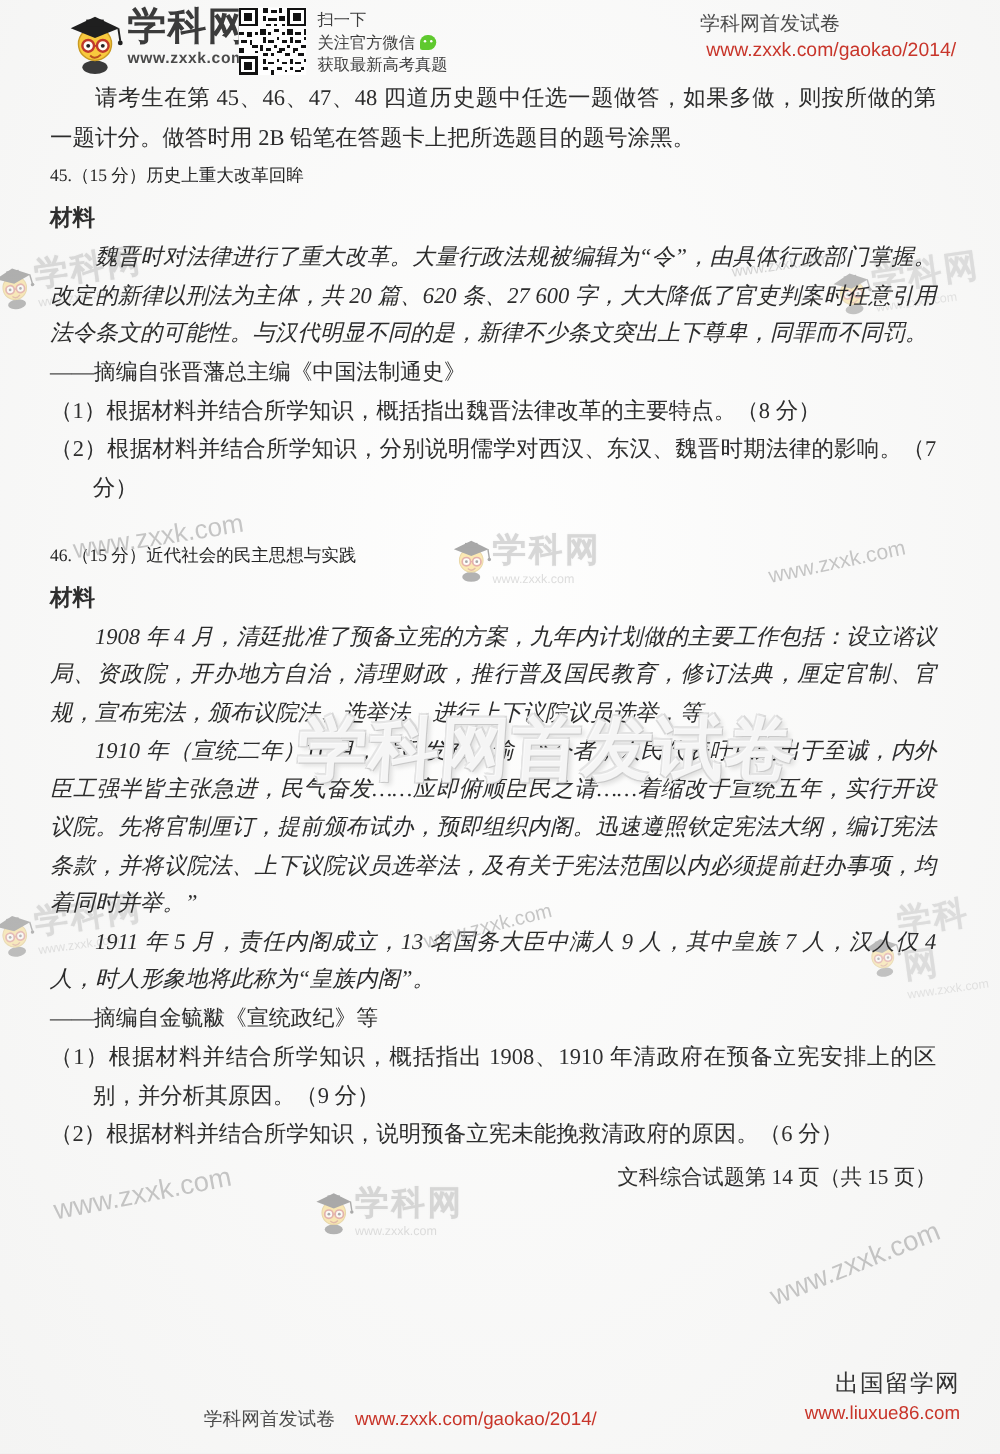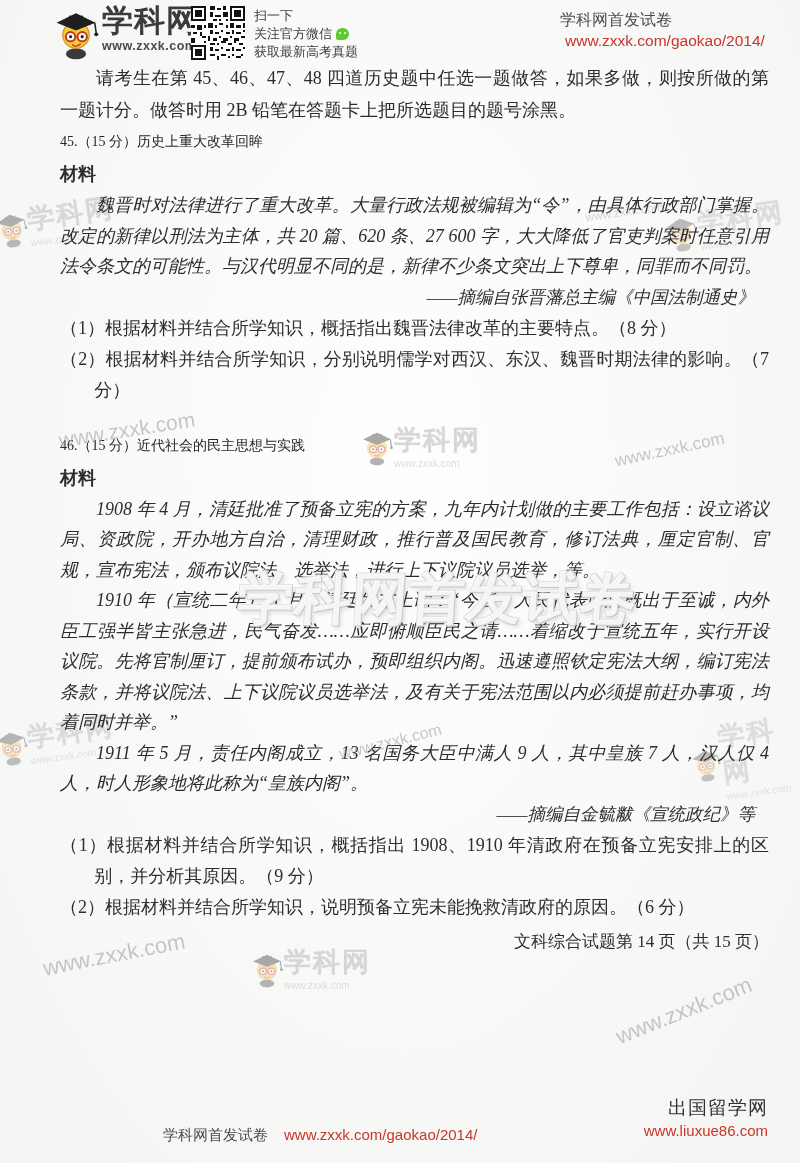--- a/index.html
+++ b/index.html
@@ -24,28 +24,28 @@
   .qr{position:absolute;left:191px;top:2px;width:54px;height:54px;background:#fff;}
   .qr svg{width:54px;height:54px;display:block;}
   .qr-caption{position:absolute;left:254px;top:3px;font-family:"Liberation Sans","DejaVu Sans",sans-serif;font-size:13px;color:#3e3e3e;line-height:18px;}
   .qr-caption .row{display:flex;align-items:center;gap:4px;white-space:nowrap;}
   .wechat-icon{display:inline-block;width:13px;height:12px;background:#5fc92e;border-radius:6px 6px 6px 2px;position:relative;}
   .wechat-icon::before{content:"";position:absolute;left:3px;top:4px;width:2px;height:2px;border-radius:50%;background:#fff;box-shadow:5px 0 0 #fff;}
   .header-right{position:absolute;left:560px;top:6px;font-family:"Liberation Sans","DejaVu Sans",sans-serif;}
   .header-right .t{font-size:16px;color:#4c4c4c;line-height:20px;}
   .header-right .u{font-size:15.5px;color:#c8352a;line-height:22px;padding-left:5px;}
   
-  .main{position:absolute;left:60px;top:62px;width:709px;z-index:1;}
+  .main{position:absolute;left:40px;top:62px;width:709px;z-index:1;}
   .main p{margin:0;}
   .para{font-size:18px;line-height:31px;text-indent:2em;text-align:justify;color:#2c2c2c;}
   .intro{line-height:32px;font-weight:500;}
   .material{font-style:italic;line-height:30.5px;}
   .q-title{font-size:14px;line-height:32px;color:#242424;}
   .material-label{font-size:18px;font-weight:bold;line-height:32px;}
-  .source{font-size:17.5px;line-height:31px;text-align:right;padding-right:14px;font-style:italic;}
+  .source{font-size:17.5px;line-height:31px;text-align:left;padding-right:14px;}
   .subq{font-size:18px;line-height:31px;padding-left:1.9em;text-indent:-1.9em;text-align:justify;}
   .gap-q46{margin-top:24px !important;}
   .page-label{font-size:17px;line-height:32px;text-align:right;margin-top:3px !important;}
   
   .footer-left{position:absolute;left:163px;top:1126px;display:flex;align-items:baseline;gap:16px;font-family:"Liberation Sans","DejaVu Sans",sans-serif;z-index:3;}
   .footer-left .t{font-size:15px;color:#4c4c4c;}
   .footer-left .u{font-size:15px;color:#c8352a;}
   .footer-right{position:absolute;right:32px;top:1095px;text-align:right;font-family:"Liberation Sans","DejaVu Sans",sans-serif;z-index:3;}
   .footer-right .site{font-size:19px;font-weight:normal;color:#333;line-height:26px;letter-spacing:1px;}
   .footer-right .u{font-size:15px;color:#c8352a;line-height:20px;}

